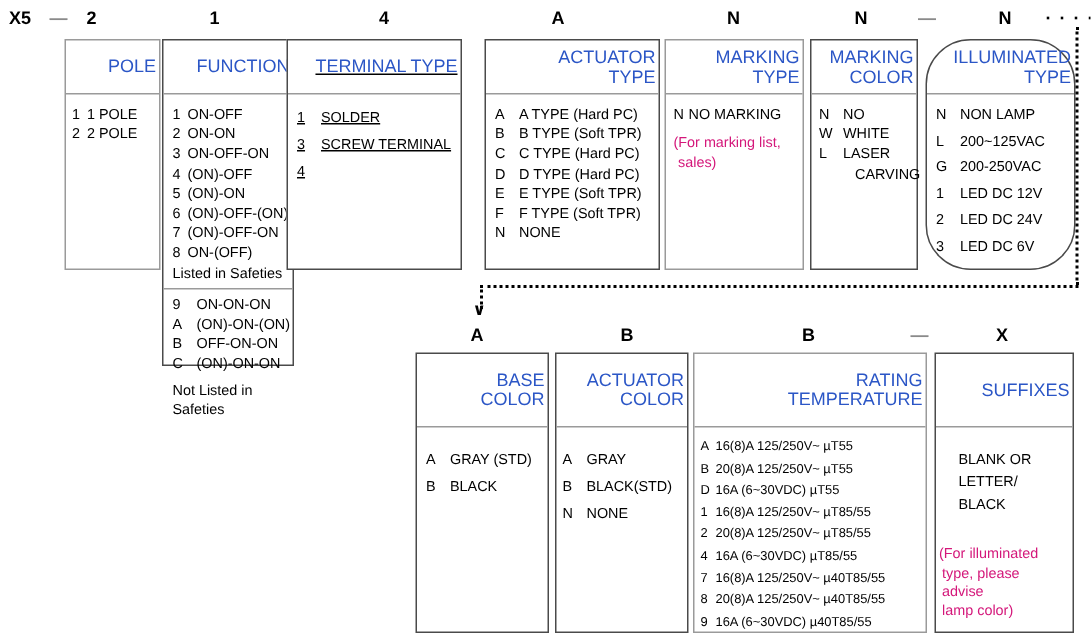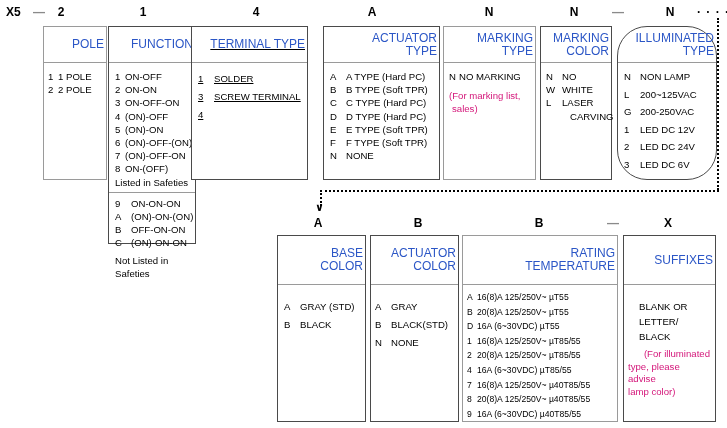--- a/index.html
+++ b/index.html
@@ -420,19 +420,19 @@
         </div>
     </div>
   </div>
 
   <div class="box" style="left:623px;top:235px;width:93px;height:187px;">
     <div class="box-head" style="height:49px;padding-top:18px;">SUFFIXES</div>
     <div class="box-body" style="padding-top:14px;line-height:15px;padding-left:15px;">
       <div class="rowplain">BLANK OR</div>
       <div class="rowplain">LETTER/</div>
       <div class="rowplain">BLACK</div>
-      <div class="pink" style="margin-top:4px;margin-left:-13px;text-align:right;">(For illuminated</div>
+      <div class="pink" style="margin-top:20px;margin-left:-13px;">(For illuminated</div>
       <div class="pink" style="margin-left:-11px;">type, please advise</div>
       <div class="pink" style="margin-left:-11px;">lamp color)</div>
     </div>
   </div>
 
 </div>
 
 </body></html>

